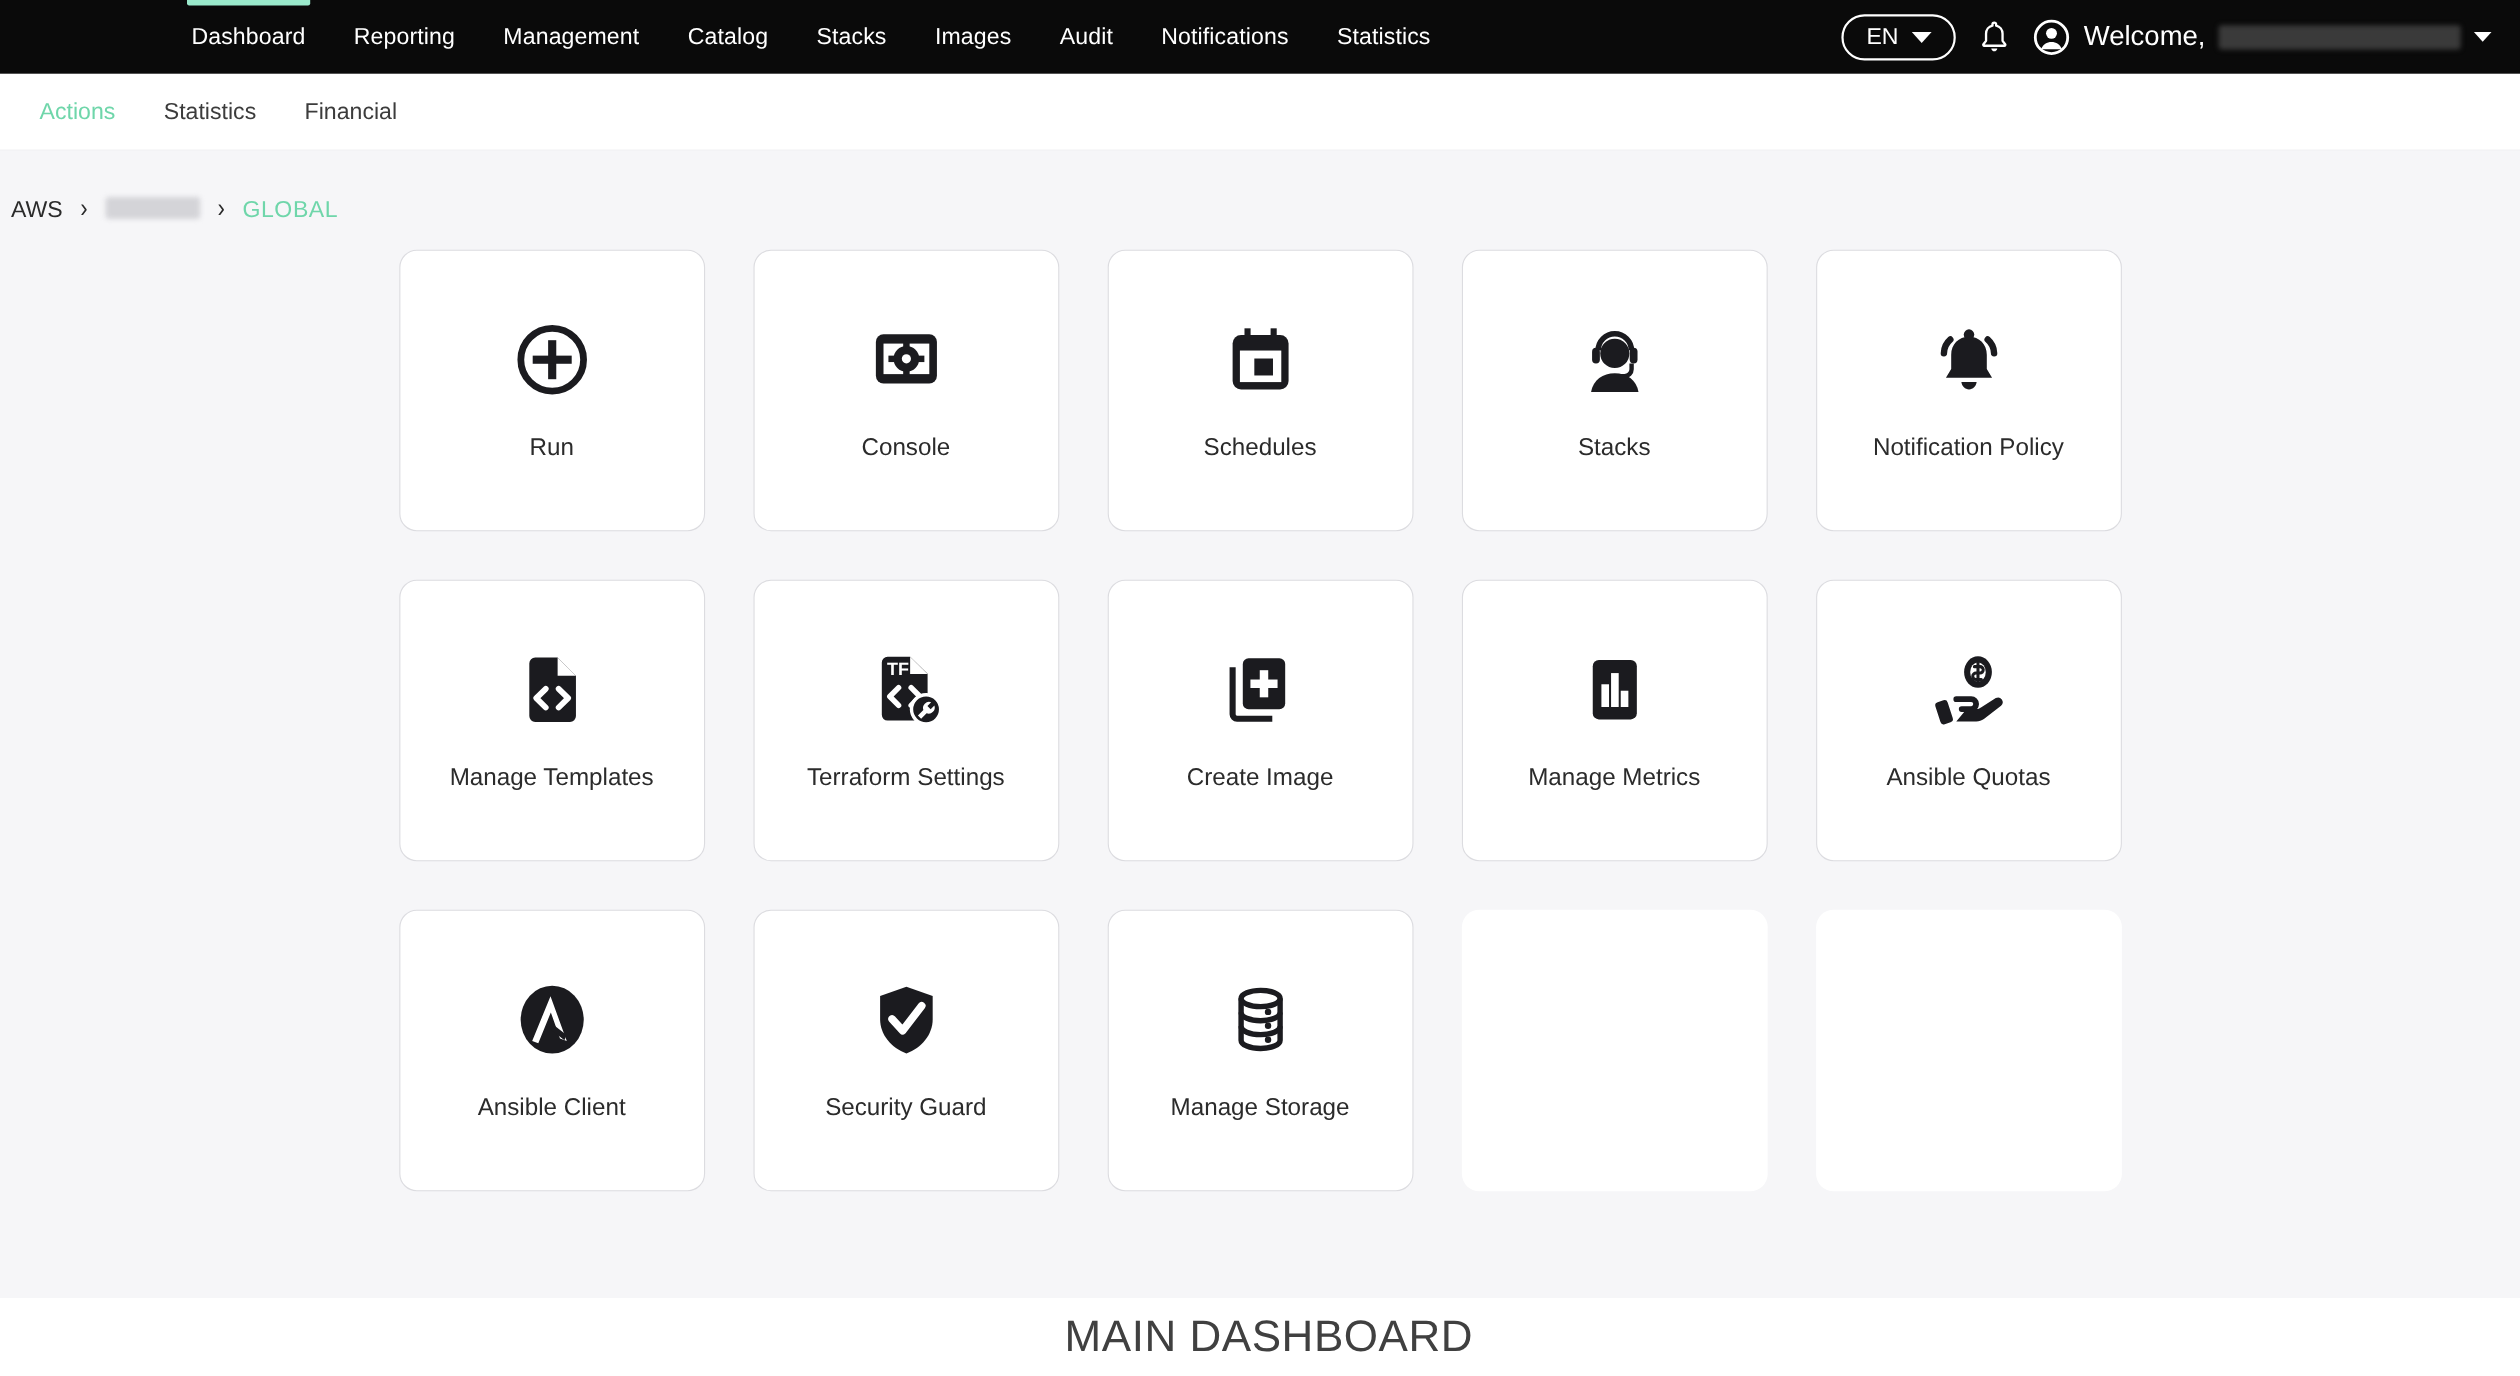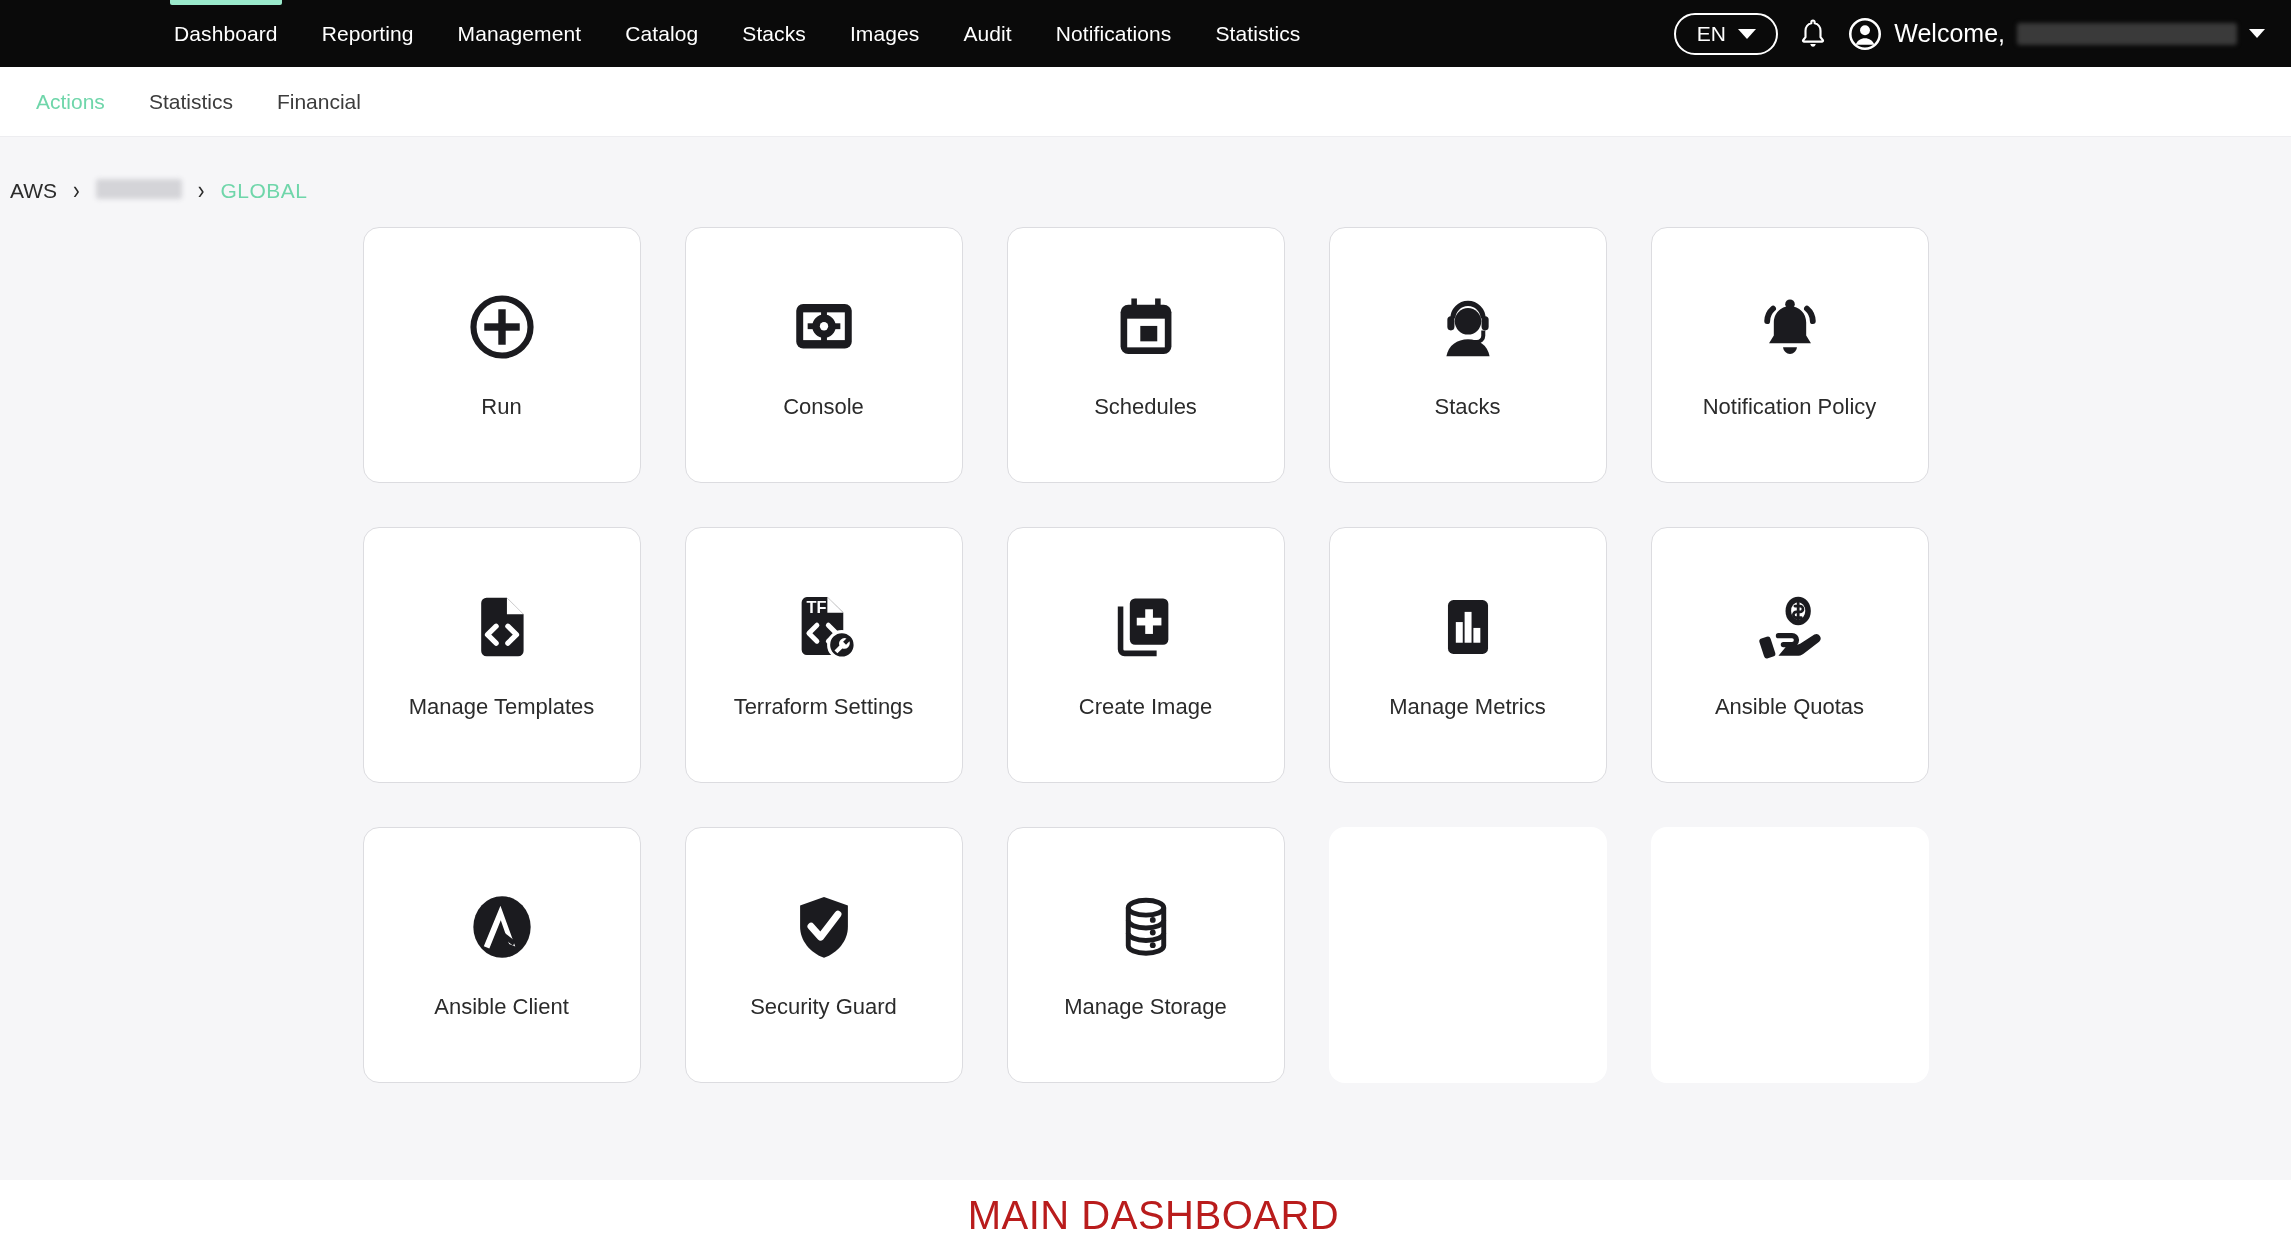--- a/index.html
+++ b/index.html
@@ -195,21 +195,21 @@
     position: absolute;
     left: 0; right: 0;
     bottom: 0;
     height: 71px;
     background: #ffffff;
     display: flex;
     align-items: center;
     justify-content: center;
     font-size: 40px;
     letter-spacing: .5px;
-    color: #b91c1c;
+    color: #404040;
     padding-left: 16px;
   }
   .page-footer {
     position: absolute;
     left: 0; right: 0; bottom: 0;
     height: 71px;
   }
 </style>
 </head>
 <body>

